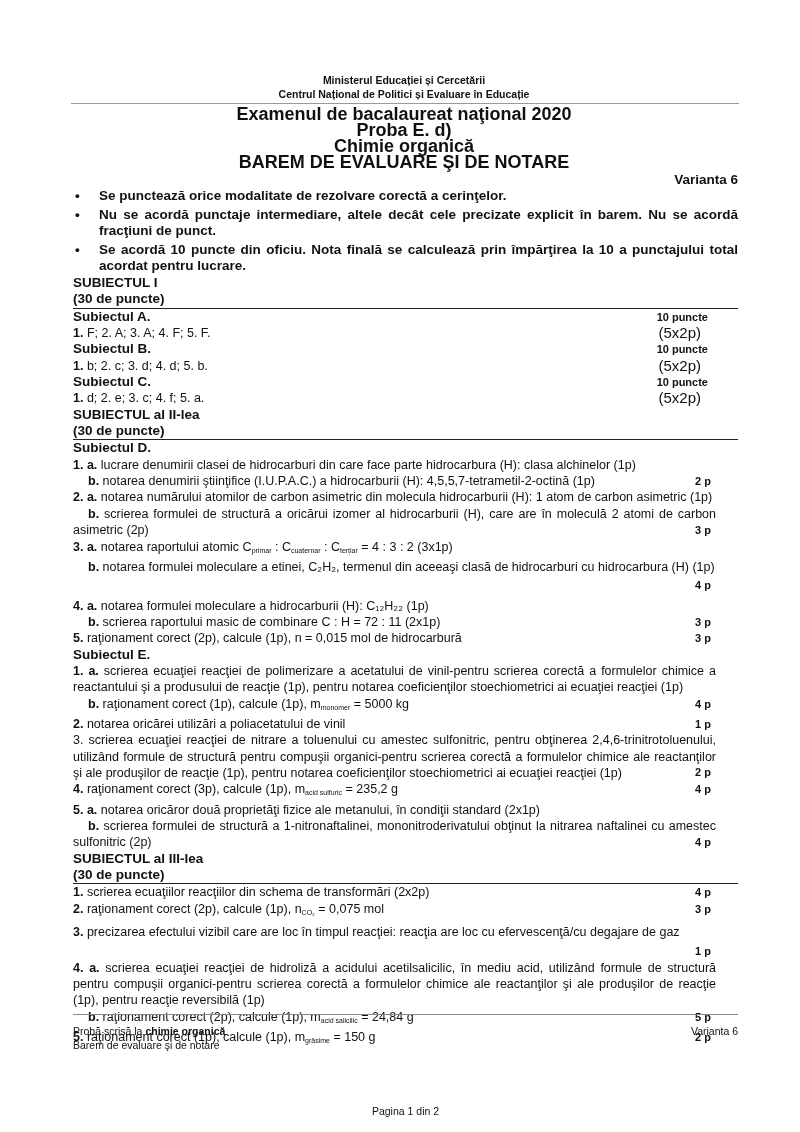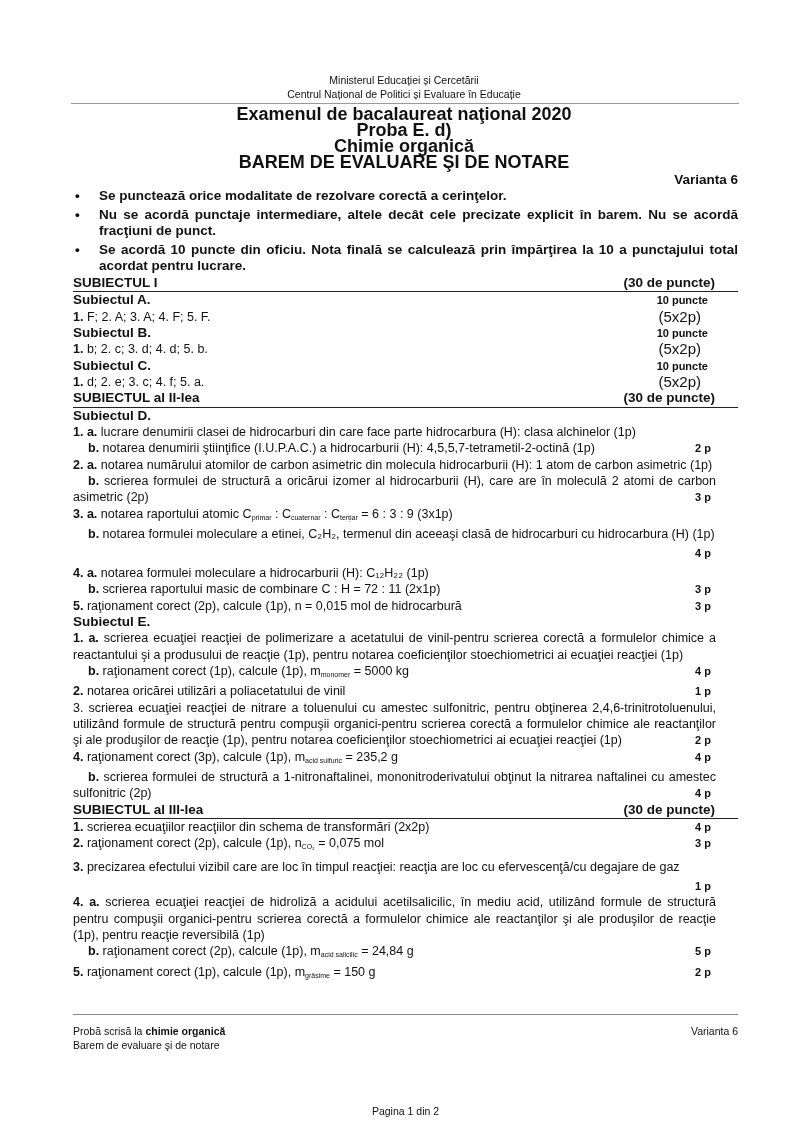--- a/index.html
+++ b/index.html
@@ -1,33 +1,33 @@
 <!DOCTYPE html>
 <html><head>
 <meta charset="utf-8">
 <style>
   html, body { margin: 0; padding: 0; background: #ffffff; }
   body { width: 800px; height: 1132px; position: relative; overflow: hidden;
          font-family: "Liberation Sans", sans-serif; color: #111; }
   .page { position: absolute; left: 73px; top: 0; width: 662px; }
-  .hdr-small { text-align: center; font-size: 10.5px; line-height: 13px; }
+  .hdr-small { text-align: center; font-size: 10.5px; line-height: 13px; font-weight: bold; }
   #hdr1 { position: absolute; top: 74px; left: 0; width: 662px; }
   #hdr2 { position: absolute; top: 88px; left: 0; width: 662px; }
   .toprule { position: absolute; top: 103px; left: -2px; width: 668px; height: 1px; background: #9a9a9a; }
   .title { position: absolute; left: 0; width: 662px; text-align: center; font-weight: bold; font-size: 18px; line-height: 16px; }
   .variant { position: absolute; top: 172px; right: -3px; font-weight: bold; font-size: 13.5px; }
   .bullets { position: absolute; top: 188px; left: 0; width: 665px; font-weight: bold; font-size: 13.5px; line-height: 16.5px; }
   .bullet { display: flex; margin-bottom: 2px; }
   .bullet .dot { width: 24px; flex: none; padding-left: 2px; }
   .bullet .txt { flex: 1; text-align: justify; }
   .body { position: absolute; top: 275px; left: 0; width: 665px; font-size: 12.5px; line-height: 16.35px; }
   .row { position: relative; min-height: 16px; }
   .row .pts { position: absolute; right: 27px; top: 0; font-weight: bold; font-size: 11px; }
   .row .pts-norm { position: absolute; right: 37px; top: 0; font-size: 15px; }
-  .section { font-weight: bold; font-size: 13.5px; border-bottom: 1.5px solid #222; display: flex; justify-content: space-between; padding-right: 23px; }
+  .section { font-weight: bold; font-size: 13.5px; border-bottom: 1.5px solid #222; display: flex; padding-right: 23px; flex-direction: column; }
   .section .score { font-weight: bold; }
   .sub { font-weight: bold; font-size: 13.5px; }
   .ind { padding-left: 15px; }
   .just { text-align: justify; padding-right: 22px; }
   b { font-weight: bold; }
   sub.s { font-size: 7px; vertical-align: -2px; }
   .tall { padding-top: 3px; }
   .footrule { position: absolute; top: 1014px; left: 0; width: 665px; height: 1px; background: #888; }
   .footer { position: absolute; top: 1024px; left: 0; width: 665px; font-size: 10.5px; line-height: 14px; }
   .footer .right { position: absolute; right: 0; top: 0; }
@@ -77,33 +77,34 @@
 
     <div class="row section">
       <span>SUBIECTUL al II-lea</span>
       <span class="score">(30 de puncte)</span>
     </div>
     <div class="row sub">Subiectul D.</div>
     <div class="row"><b>1.</b> <b>a.</b> <span>lucrare denumirii clasei de hidrocarburi din care face parte hidrocarbura (H): clasa alchinelor (1p)</span></div>
     <div class="row ind"><b>b.</b> <span>notarea denumirii ştiinţifice (I.U.P.A.C.) a hidrocarburii (H): 4,5,5,7-tetrametil-2-octină (1p)</span><span class="pts">2 p</span></div>
     <div class="row"><b>2.</b> <b>a.</b> <span>notarea numărului atomilor de carbon asimetric din molecula hidrocarburii (H): 1 atom de carbon asimetric (1p)</span></div>
     <div class="row just"><span style="padding-left:15px"></span><b>b.</b> <span>scrierea formulei de structură a oricărui izomer al  hidrocarburii (H), care are în moleculă 2 atomi de carbon asimetric (2p)</span><span class="pts" style="top:16px">3 p</span></div>
-    <div class="row"><b>3.</b> <b>a.</b> <span>notarea raportului atomic C</span><sub class="s">primar</sub><span> : </span>C<sub class="s">cuaternar</sub><span> : </span>C<sub class="s">terțiar</sub><span> = 6 : 3 : 9 (3x1p)</span></div>
+    <div class="row"><b>3.</b> <b>a.</b> <span>notarea raportului atomic C</span><sub class="s">primar</sub><span> : </span>C<sub class="s">cuaternar</sub><span> : </span>C<sub class="s">terțiar</sub><span> = 4 : 3 : 2 (3x1p)</span></div>
     <div class="row ind"><b>b.</b> <span>notarea formulei moleculare a etinei, C₂H₂, termenul din aceeaşi clasă de hidrocarburi cu hidrocarbura (H) (1p)</span></div>
     <div class="row tall"><span class="pts" style="top:2px">4 p</span>&nbsp;</div>
     <div class="row tall"><b>4.</b> <b>a.</b> <span>notarea formulei moleculare a hidrocarburii (H): C₁₂H₂₂ (1p)</span></div>
     <div class="row ind"><b>b.</b> <span>scrierea raportului masic de combinare C : H = 72 : 11 (2x1p)</span><span class="pts">3 p</span></div>
     <div class="row"><b>5.</b> <span>raţionament corect (2p), calcule (1p), n = 0,015 mol de hidrocarbură</span><span class="pts">3 p</span></div>
 
     <div class="row sub">Subiectul E.</div>
     <div class="row just"><b>1.</b> <b>a.</b> <span>scrierea ecuaţiei reacţiei de polimerizare a acetatului de vinil-pentru scrierea corectă a formulelor chimice a reactantului şi a produsului de reacţie (1p), pentru notarea coeficienţilor stoechiometrici ai ecuaţiei reacţiei (1p)</span></div>
     <div class="row ind"><b>b.</b> <span>raţionament corect (1p), calcule (1p), m</span><sub class="s">monomer</sub><span> = 5000 kg</span><span class="pts">4 p</span></div>
     <div class="row"><b>2.</b> <span>notarea oricărei utilizări a poliacetatului de vinil</span><span class="pts">1 p</span></div>
     <div class="row just"><span>3.</span> <span>scrierea ecuaţiei reacţiei de nitrare a toluenului cu amestec sulfonitric, pentru obţinerea 2,4,6-trinitrotoluenului, utilizând formule de structură pentru compuşii organici-pentru scrierea corectă a formulelor chimice ale reactanţilor şi ale produşilor de reacţie (1p), pentru notarea coeficienţilor stoechiometrici ai ecuaţiei reacţiei (1p)</span><span class="pts" style="top:32px">2 p</span></div>
     <div class="row"><b>4.</b> <span>raţionament corect (3p), calcule (1p), m</span><sub class="s">acid sulfuric</sub><span> = 235,2 g</span><span class="pts">4 p</span></div>
+    <div class="row"><b>5.</b> <b>a.</b> <span>notarea oricăror două proprietăţi fizice ale metanului, în condiţii standard (2x1p)</span></div>
     <div class="row just"><span style="padding-left:15px"></span><b>b.</b> <span>scrierea formulei de structură a 1-nitronaftalinei, mononitroderivatului obţinut la nitrarea naftalinei cu amestec sulfonitric (2p)</span><span class="pts" style="top:16px">4 p</span></div>
 
     <div class="row section">
       <span>SUBIECTUL al III-lea</span>
       <span class="score">(30 de puncte)</span>
     </div>
     <div class="row"><b>1.</b> <span>scrierea ecuaţiilor reacţiilor din schema de transformări (2x2p)</span><span class="pts">4 p</span></div>
     <div class="row"><b>2.</b> <span>raţionament corect (2p), calcule (1p),  n</span><sub class="s">CO₂</sub><span> = 0,075 mol</span><span class="pts">3 p</span></div>
     <div class="row tall"><b>3.</b> <span>precizarea efectului vizibil care are loc în timpul reacţiei: reacţia are loc cu efervescenţă/cu degajare de gaz</span></div>
     <div class="row tall"><span class="pts" style="top:3px">1 p</span>&nbsp;</div>

